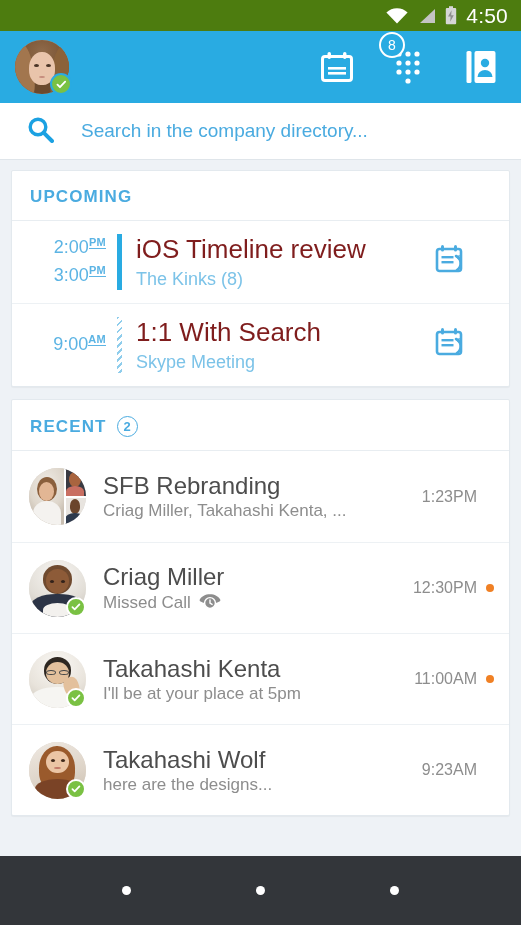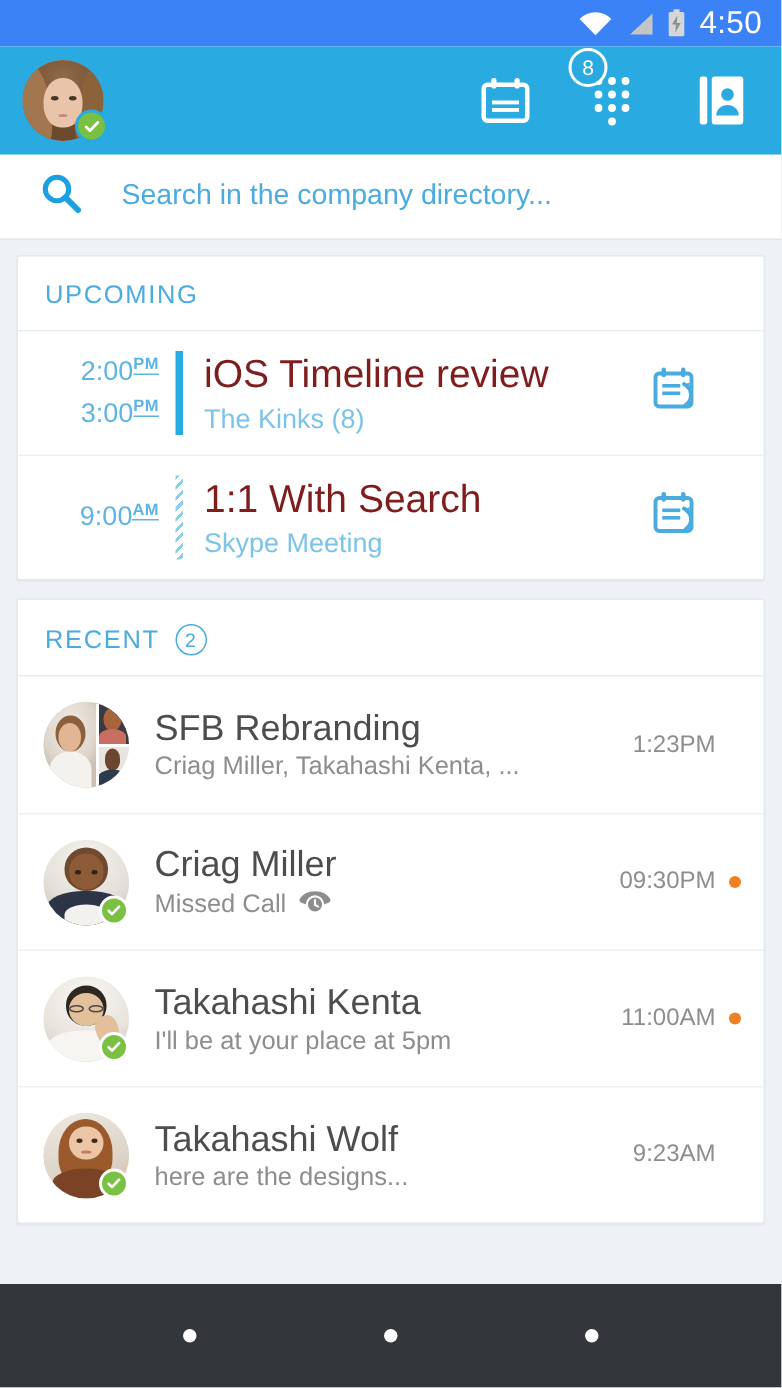--- a/index.html
+++ b/index.html
@@ -6,21 +6,21 @@
   html, body {
     width: 521px; height: 925px;
     font-family: "Liberation Sans", sans-serif;
     background: #eef2f6;
     overflow: hidden;
   }
   body { position: relative; }
 
   
   .statusbar {
-    height: 31px; background: #3b82f6;
+    height: 31px; background: #4d7c0f;
     display: flex; align-items: center; justify-content: flex-end;
     padding-right: 13px; gap: 9px;
   }
   .statusbar .sb-clock {
     color: #ffffff; font-size: 21px; letter-spacing: .2px;
     font-family: "Liberation Sans", sans-serif;
   }
   .sb-ico { display: block; }
 
   
@@ -87,21 +87,21 @@
   
   .scroll { padding: 10px 11px 0 11px; }
   .card {
     background: #ffffff; border: 1px solid #e3e9ee;
     border-radius: 2px; margin-bottom: 12px;
     box-shadow: 0 1px 1px rgba(0,0,0,.04);
   }
   .card-head {
     padding: 16px 36px 13px 18px;
     border-bottom: 1px solid #e8edf1;
-    display: flex; align-items: flex-end; gap: 10px;
+    display: flex; align-items: flex-end; gap: 10px; font-weight: bold;
   }
   .card-head-title {
     color: #4aabe0; font-size: 17px; letter-spacing: 1.1px;
   }
   .count-badge {
     width: 21px; height: 21px; border-radius: 50%;
     border: 1.5px solid #4aabe0; color: #4aabe0;
     font-size: 13px; display: flex; align-items: center; justify-content: center;
   }
 
@@ -388,21 +388,21 @@
           <span>
             <svg width="22" height="17" viewBox="0 0 22 17">
               <path d="M11 2.2 C6.4 2.2 2.6 4.3 0.9 7.2 c-.5.9-.2 2 .7 2.4 l2.6 1.1 c.8.3 1.7 0 2.1-.8 l.9-1.8 c1.1-.4 2.4-.6 3.8-.6 1.4 0 2.7.2 3.8.6 l.9 1.8 c.4.8 1.3 1.1 2.1.8 l2.6-1.1 c.9-.4 1.2-1.5.7-2.4 C19.4 4.3 15.6 2.2 11 2.2 Z" fill="#8d8d8d"></path>
               <circle cx="11" cy="11" r="5.4" fill="#8d8d8d" stroke="#ffffff" stroke-width="1.4"></circle>
               <path d="M11 8 L11 11.2 L13.1 12.4" stroke="#ffffff" stroke-width="1.4" fill="none" stroke-linecap="round"></path>
             </svg>
           </span>
         </div>
       </div>
       <div class="conv-right">
-        <span class="conv-time">09:30PM</span>
+        <span class="conv-time">12:30PM</span>
         <span class="unread-dot"></span>
       </div>
     </div>
 
     <div class="conv">
       <div class="conv-av-wrap">
         <div class="conv-av" style="background:#efece7">
           <div style="position:absolute;inset:0;background:radial-gradient(ellipse 80% 70% at 50% 25%, #faf8f5 0%, #e8e3db 70%, #d6d0c6 100%)"></div>
           <div style="position:absolute;left:26%;top:12%;width:48%;height:46%;border-radius:50%;background:#2e2721"></div>
           <div style="position:absolute;left:30%;top:20%;width:40%;height:38%;border-radius:50%;background:#e3c09c"></div>

